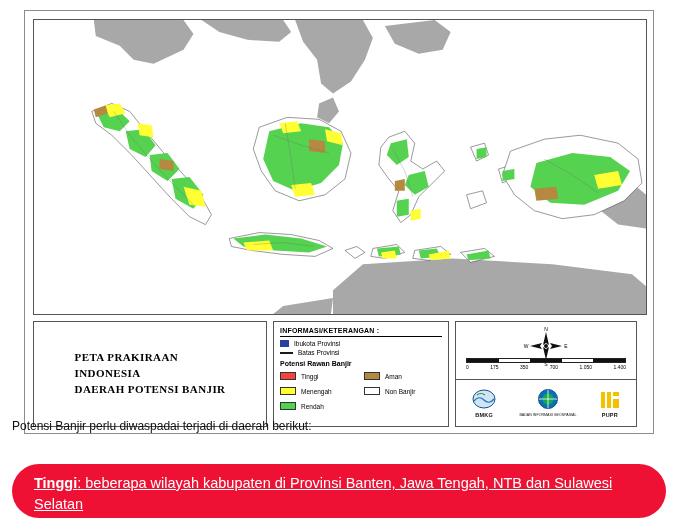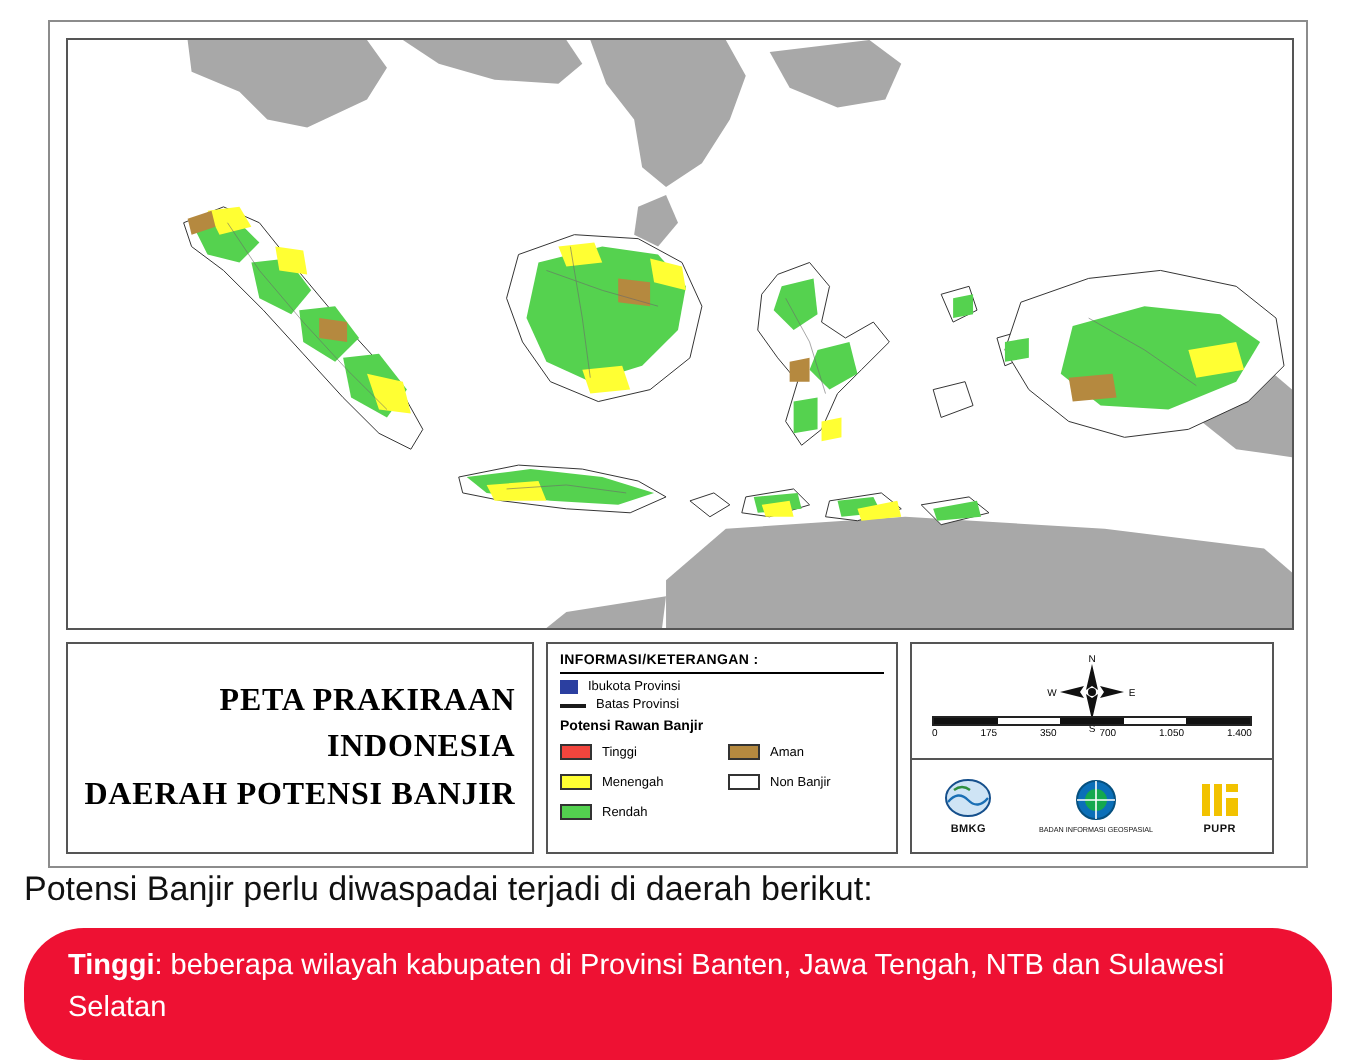--- a/index.html
+++ b/index.html
@@ -45,24 +45,24 @@
   .panel {
     border: 1px solid #555;
     background: #fff;
     position: relative;
   }
   .panel-title {
     width: 234px;
     display: flex; align-items: center; justify-content: center;
   }
   .title-text {
-    text-align: right;
+    text-align: left;
     font-family: "Liberation Serif", serif;
     font-weight: bold;
-    font-size: 16px;
+    font-size: 11px;
     line-height: 1.45;
     letter-spacing: 0.4px;
     color: #000;
   }
   .panel-legend {
     width: 176px;
     padding: 5px 6px;
   }
   .legend-head {
     font-size: 7px;
@@ -130,35 +130,36 @@
     padding: 2px 4px;
   }
   .logo { text-align: center; font-size: 5.5px; color: #111; }
   .logo .glyph { display:block; margin: 0 auto 1px; }
   .logo .cap { font-weight: bold; font-size: 5.5px; letter-spacing: .2px; }
   .logo .cap2 { font-weight: normal; font-size: 3.6px; line-height: 1.15; }
 
   
   .caption {
     position: absolute;
-    left: 12px; top: 435px;
+    left: 12px; top: 419px;
     width: 654px;
-    font-size: 17px;
+    font-size: 12px;
     color: #111;
   }
   .alert {
     position: absolute;
     left: 12px; top: 464px;
-    width: 654px; height: 66px;
+    width: 654px; height: 54px;
     background: #ee1133;
     border-radius: 30px;
     color: #ffffff;
     padding: 9px 22px;
     font-size: 14.5px;
     line-height: 1.45;
+    text-decoration: underline;
   }
   .alert b { font-weight: bold; }
 </style>
 </head>
 <body>
 
 <div id="page">
 
   <div class="map-sheet">
 

